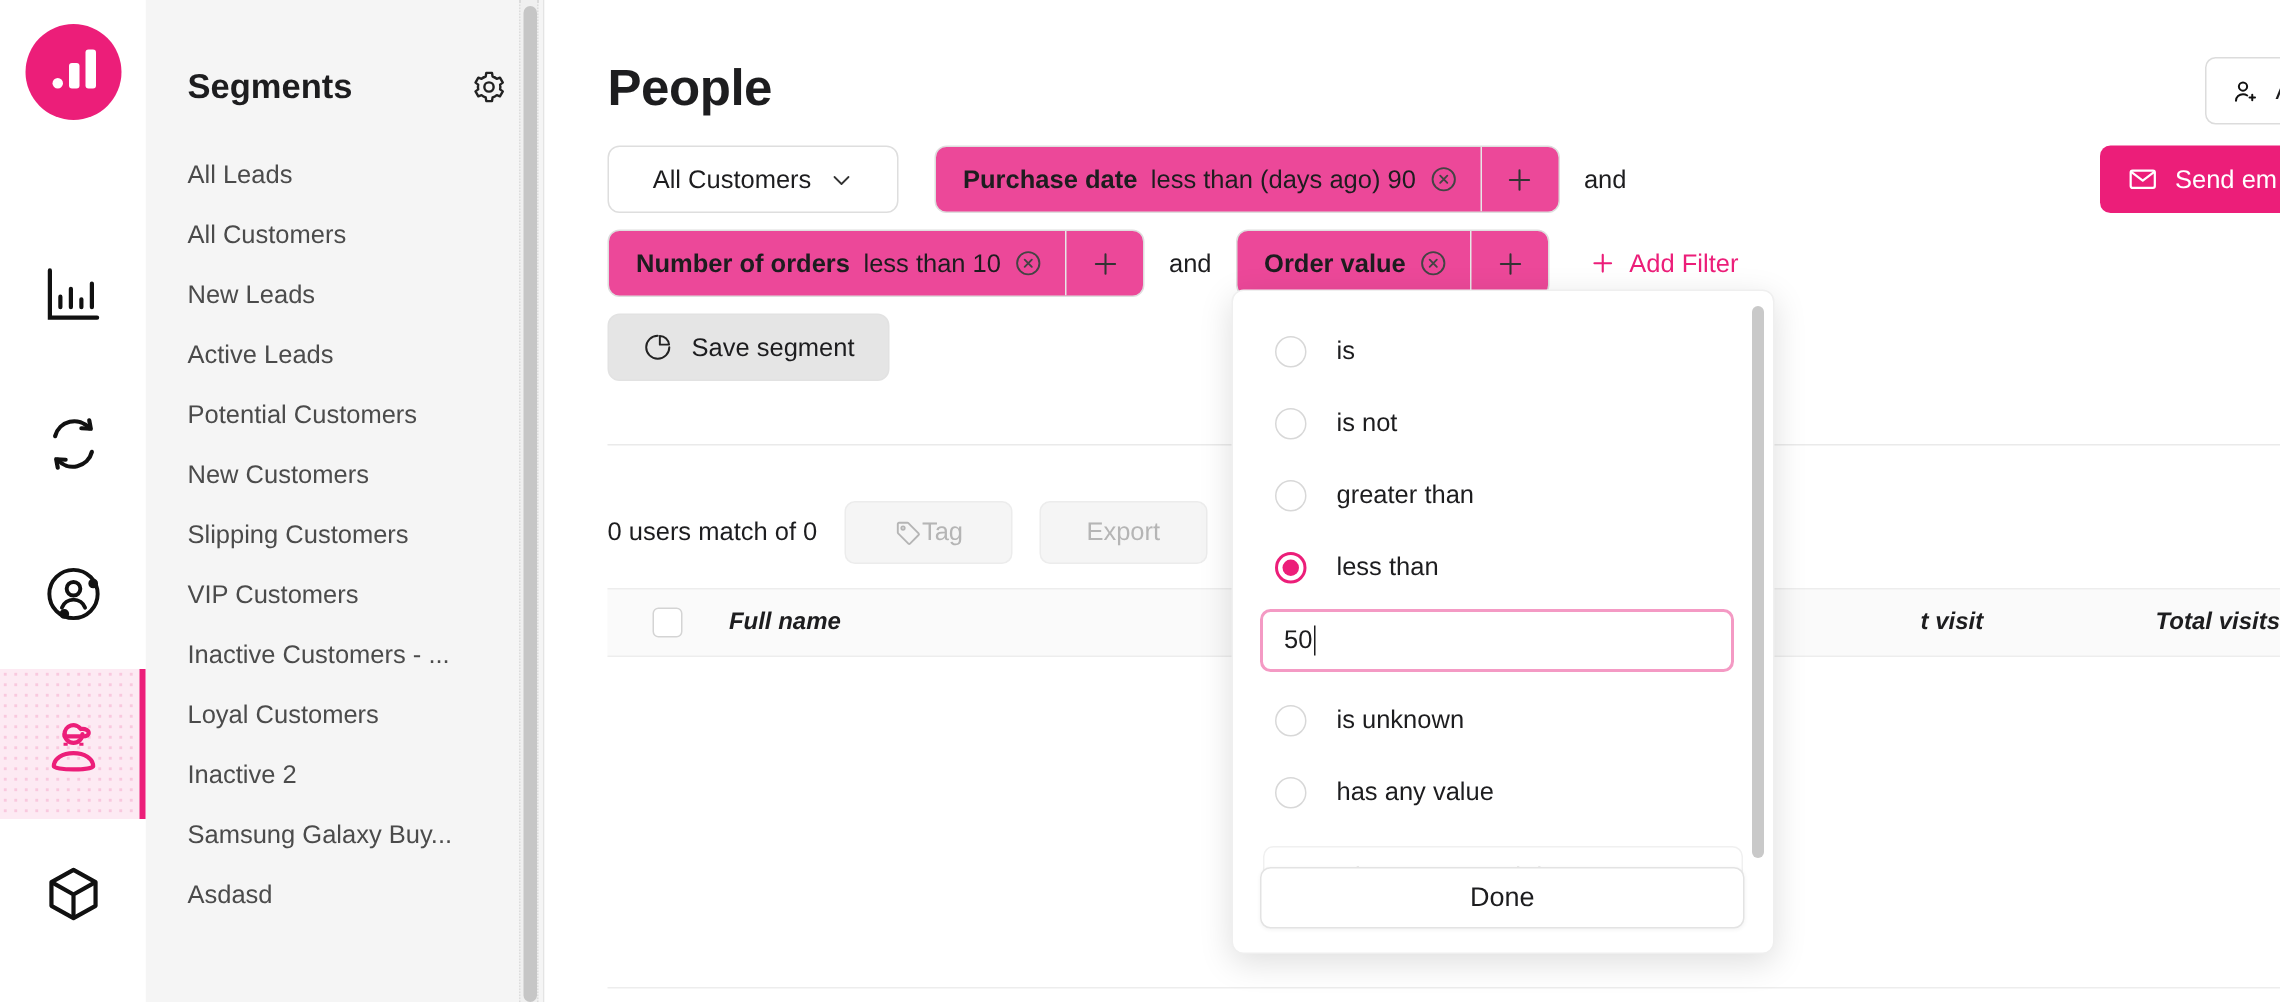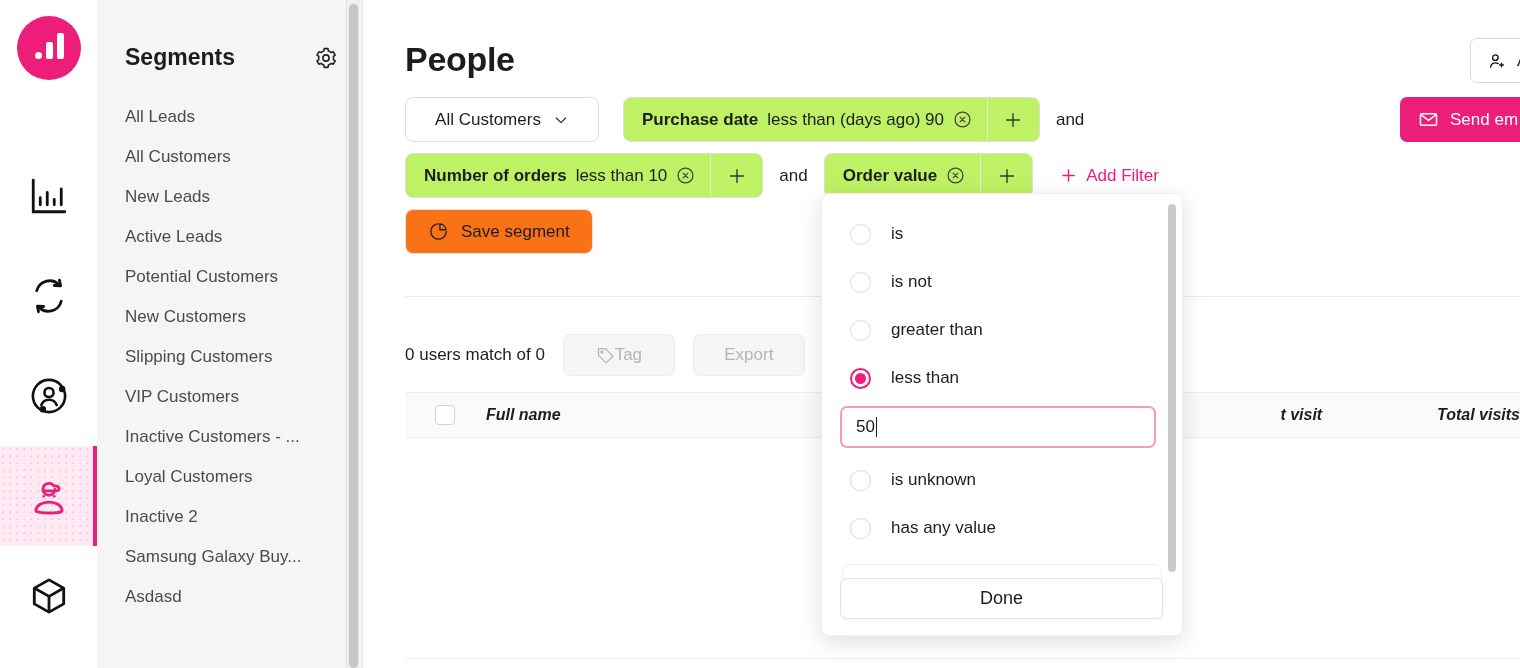--- a/index.html
+++ b/index.html
@@ -92,21 +92,21 @@
     font-size: 17px; white-space: nowrap; cursor: pointer;
   }
 
   
   .filter-row { position: absolute; display: flex; align-items: center; gap: 0; }
   .row1 { left: 42px; top: 97px; }
   .row2 { left: 42px; top: 153px; }
 
   .pill {
     display: flex; align-items: center; height: 45px;
-    border: 1px solid #dedede; border-radius: 8px; background: #bef264;
+    border: 1px solid #dedede; border-radius: 8px; background: #ec4899;
     overflow: hidden;
   }
   .pill-body {
     display: flex; align-items: center; gap: 9px;
     padding: 0 15px 0 18px; height: 100%; font-size: 17px; white-space: nowrap;
     cursor: pointer;
   }
   .pill-field { font-weight: bold; }
   .pill-rest { color: #1d1d1f; }
   .pill-x { width: 19px; height: 19px; cursor: pointer; flex: none; }
@@ -120,21 +120,21 @@
     background: #fff; font-size: 17px; cursor: pointer;
   }
   .conj { font-size: 17px; color: #1d1d1f; padding: 0 16px; }
   .add-filter {
     display: flex; align-items: center; gap: 8px;
     color: #ec1e79; font-size: 17px; margin-left: 26px; cursor: pointer;
   }
   .btn-save-segment {
     position: absolute; left: 42px; top: 209px; height: 45px;
     display: flex; align-items: center; gap: 12px; padding: 0 22px;
-    border: 1px solid #e2e2e2; border-radius: 8px; background: #f97316;
+    border: 1px solid #e2e2e2; border-radius: 8px; background: #e5e5e5;
     font-size: 17px; cursor: pointer;
   }
 
   .divider { position: absolute; left: 42px; top: 296px; right: 0; height: 1px; background: #eaeaea; }
 
   
   .results { position: absolute; left: 42px; top: 334px; display: flex; align-items: center; gap: 18px; }
   .results-count { font-size: 17px; }
   .btn-disabled {
     display: flex; align-items: center; justify-content: center; 

